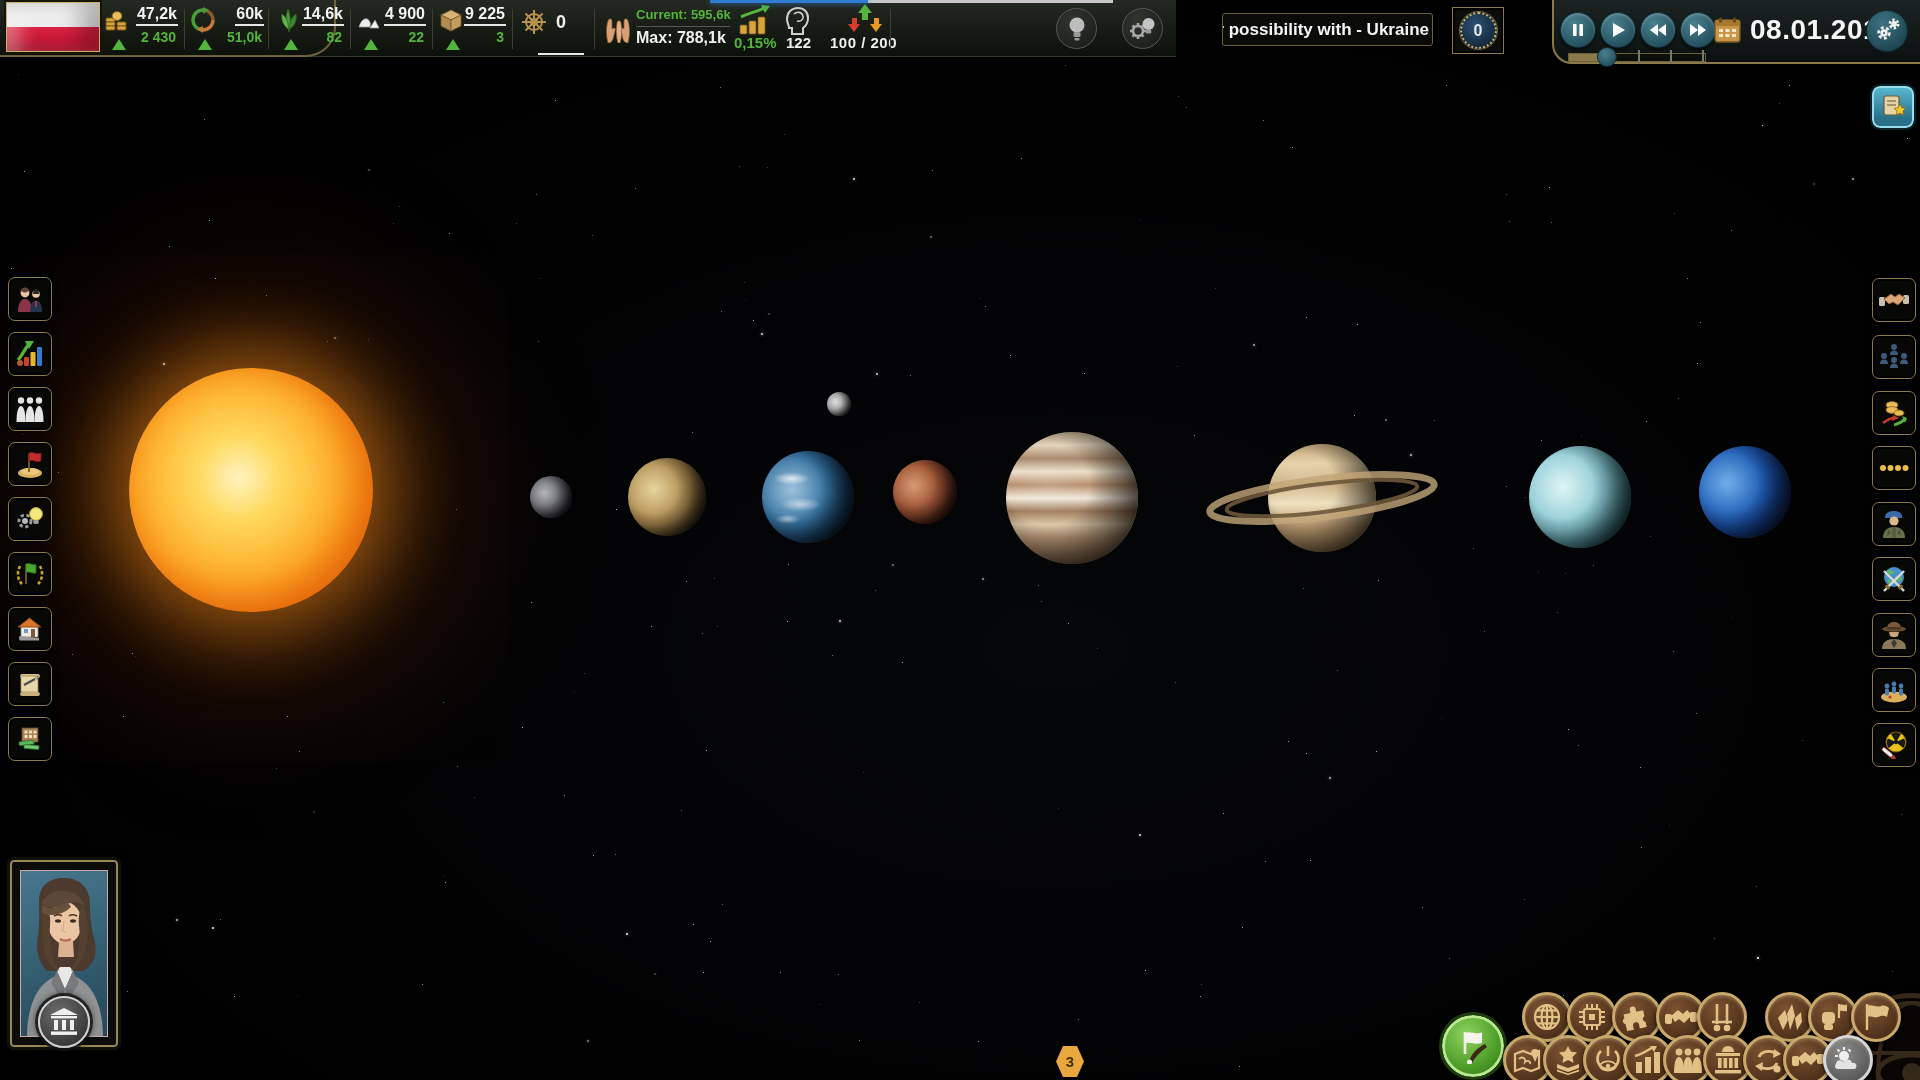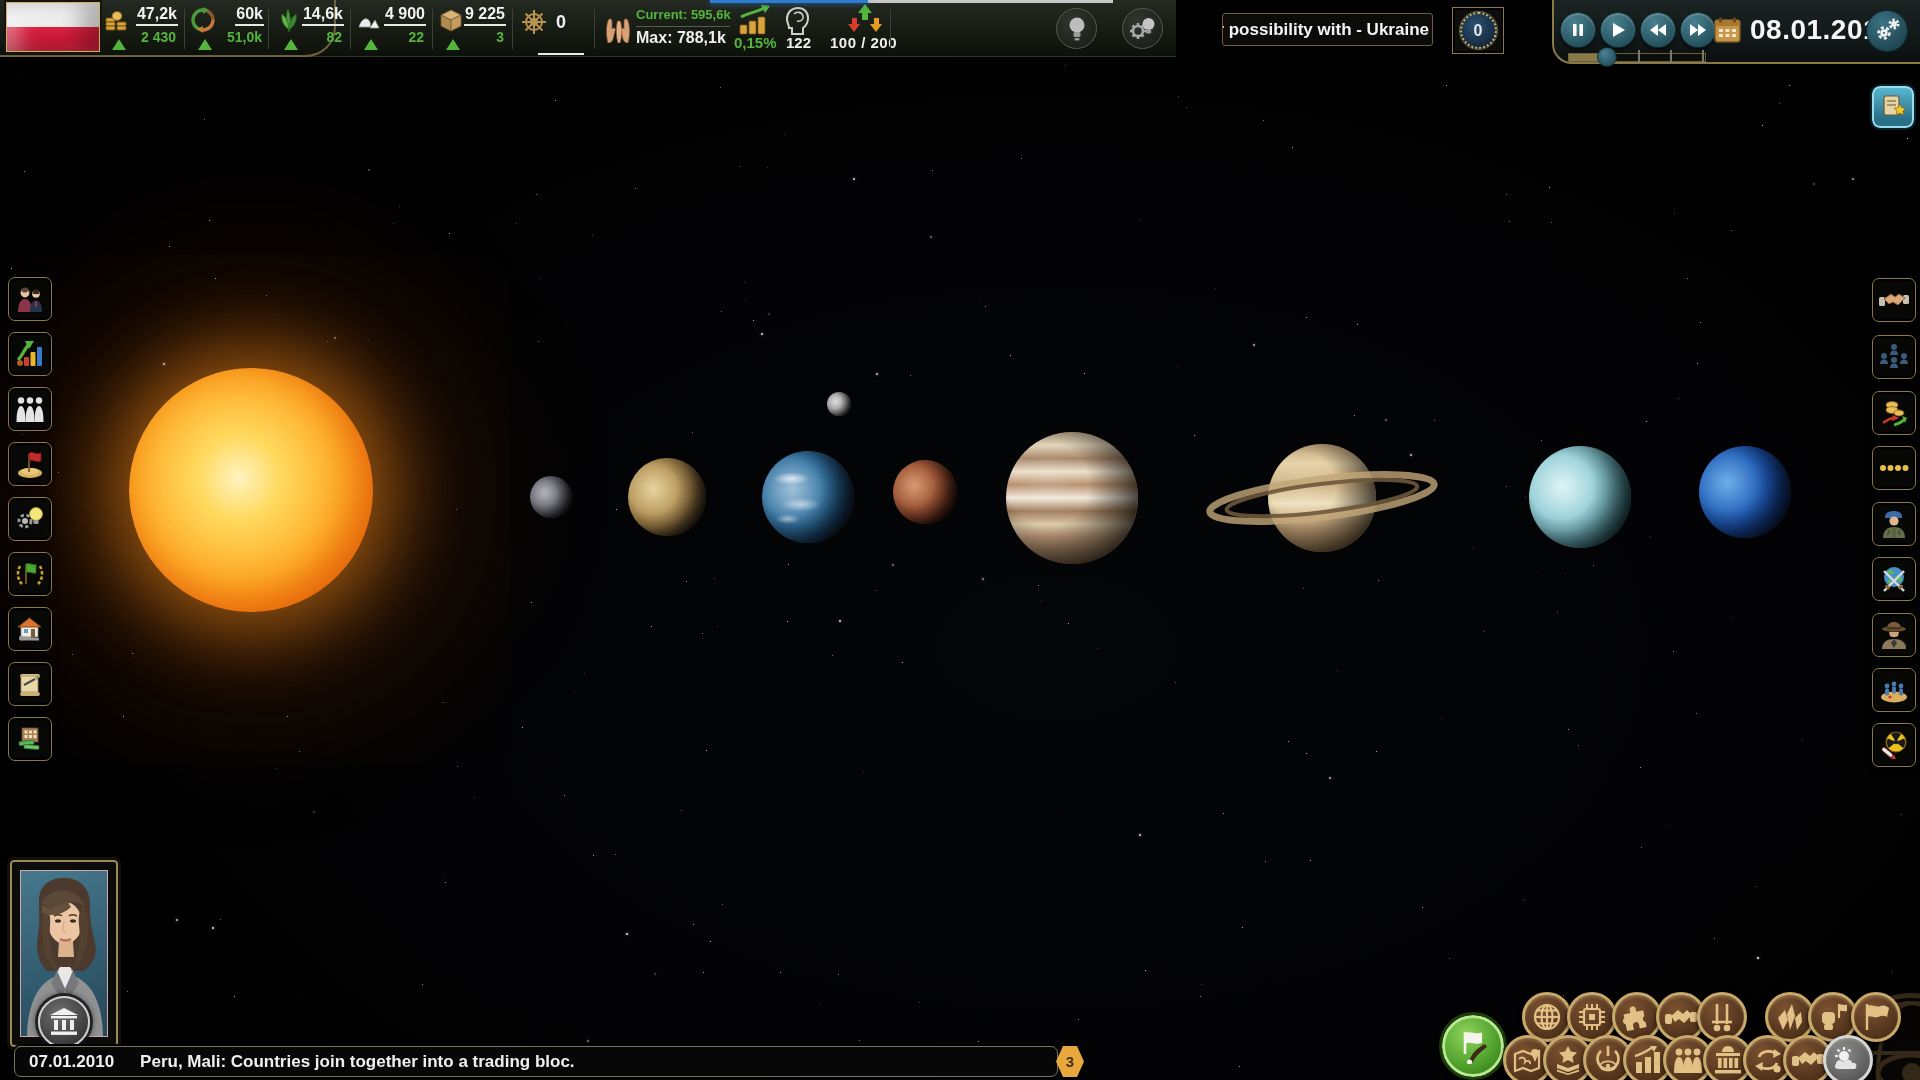--- a/index.html
+++ b/index.html
@@ -858,24 +858,20 @@
       <rect x="3" y="9" width="26" height="2.4" fill="#f0f0f0"></rect>
       <g fill="#f0f0f0">
           <rect x="6" y="13" width="4" height="10"></rect>
           <rect x="14" y="13" width="4" height="10"></rect>
           <rect x="22" y="13" width="4" height="10"></rect>
         </g>
       <rect x="3" y="24.5" width="26" height="3.4" fill="#f0f0f0"></rect>
     </svg>
   </div>
 
-  <div id="newsbar" class="abs">
-    <span class="ndate">07.01.2010</span>
-    <span class="nmsg">Peru, Mali: Countries join together into a trading bloc.</span>
-  </div>
   <div id="newshex" class="abs">
       <span>3</span>
     </div>
 
   <div id="paintbtn" class="abs">
     <svg width="36" height="36" viewBox="0 0 36 36">
       <line x1="10" y1="4" x2="10" y2="26" stroke="#f4f4ec" stroke-width="2.6"></line>
       <path d="M10 5 C16 2.5 20 7 27 4.5 L27 15 C20 17.5 16 13 10 15.5Z" fill="#f4f4ec"></path>
       <path d="M14 34 C16 26 22 20 30 16 L32 19 C25 24 20 29 17 35 C16 36.5 14.5 36 14 34Z" fill="#3c2a14"></path>
       <circle cx="14.5" cy="34" r="2.6" fill="#f4f4ec"></circle>

